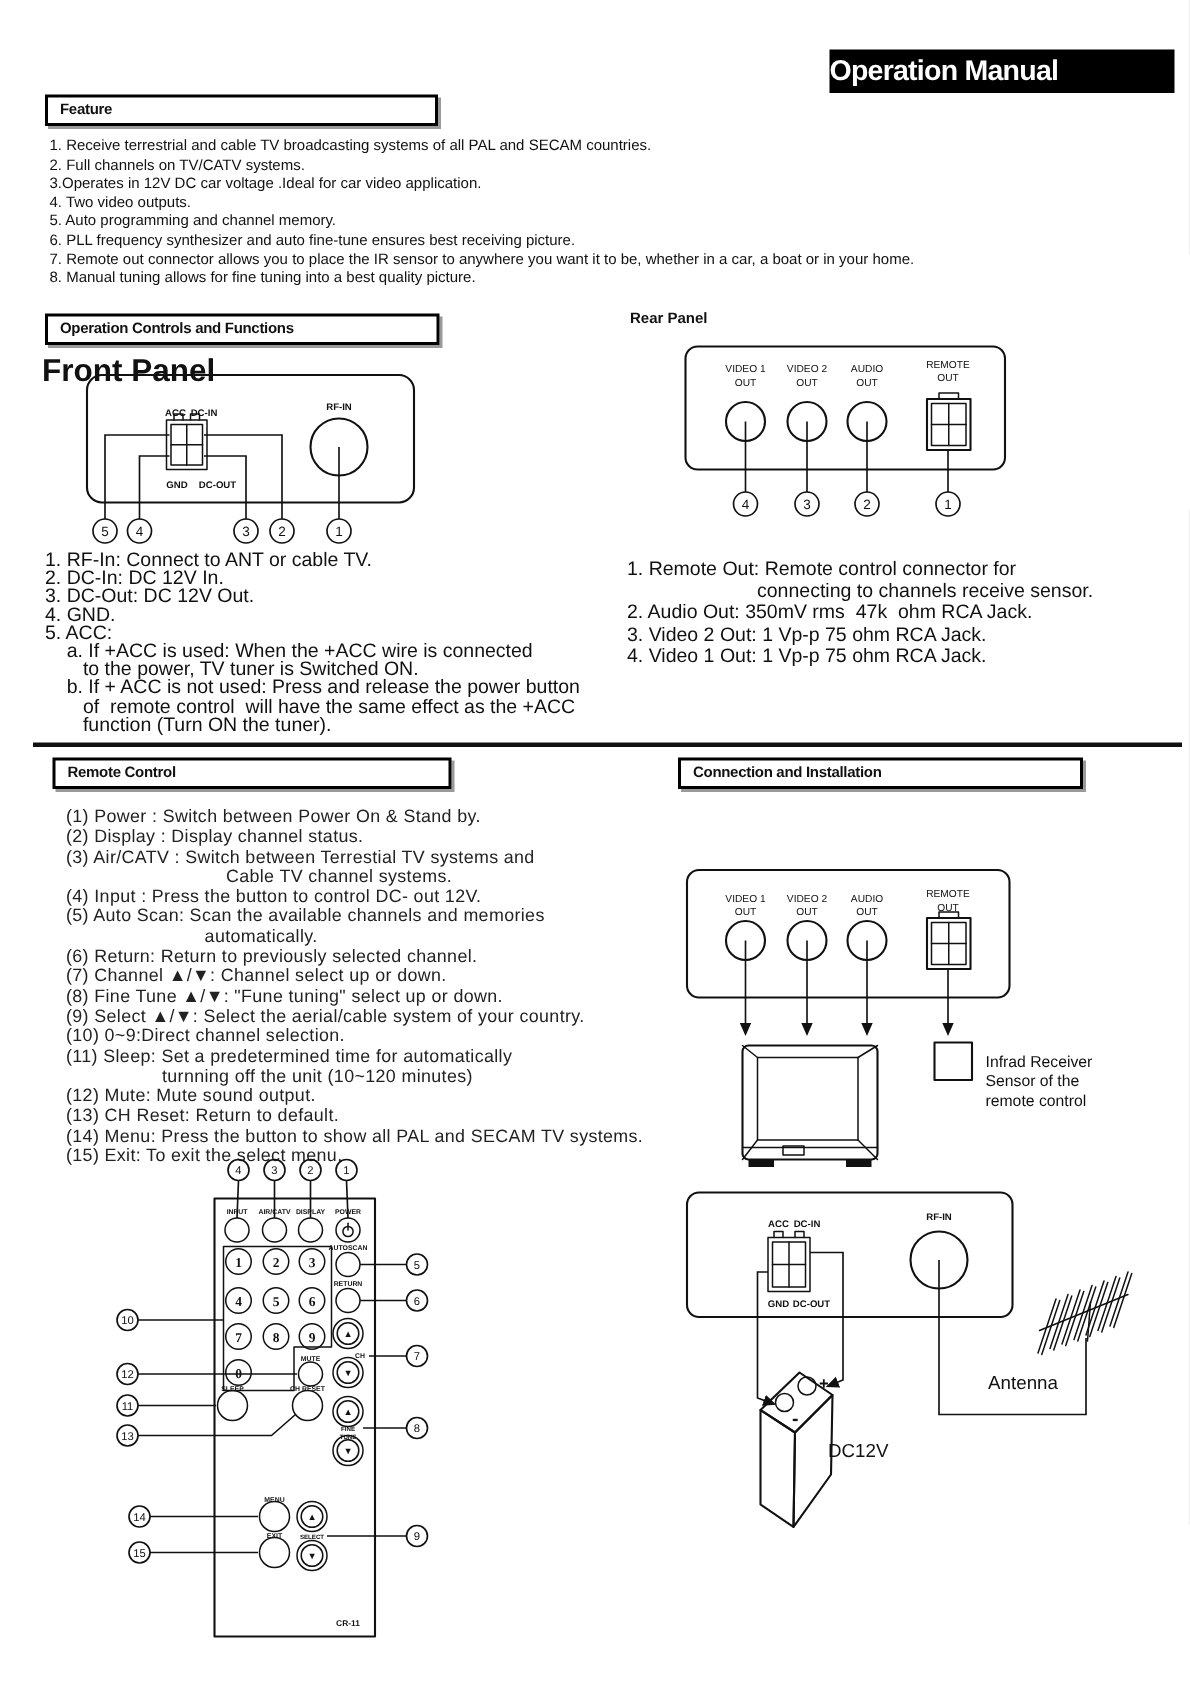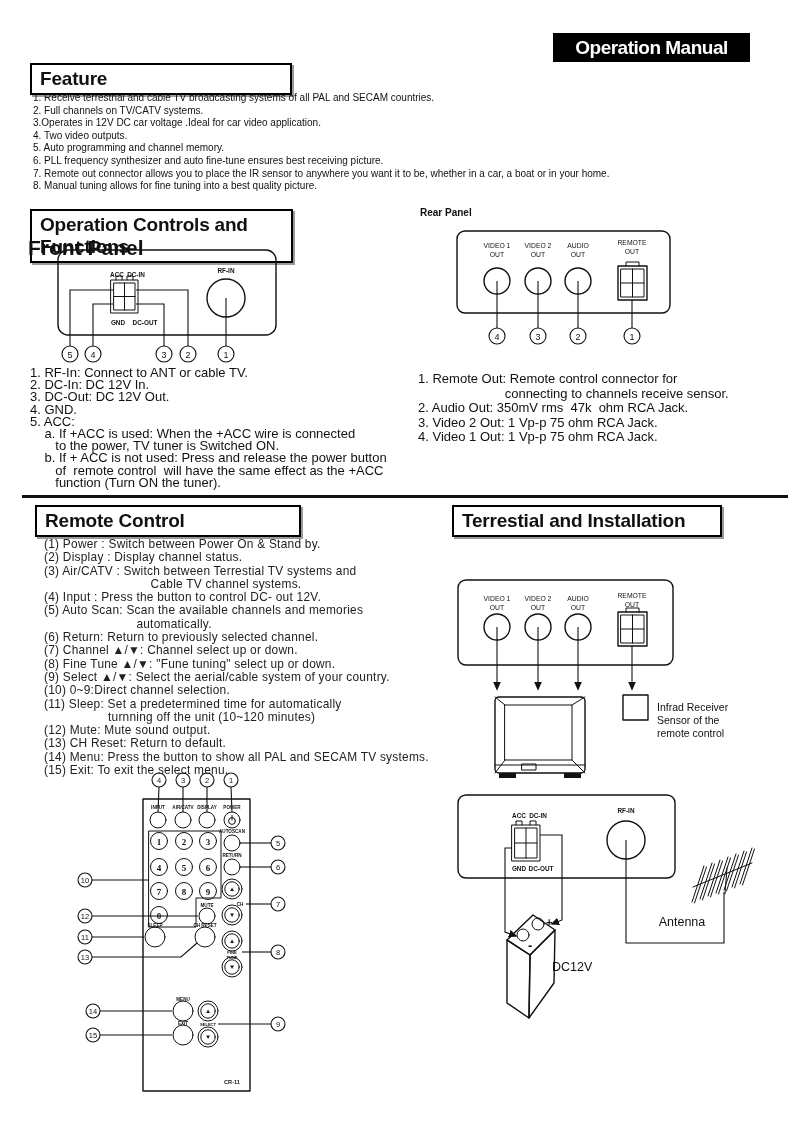--- a/index.html
+++ b/index.html
@@ -1,22 +1,22 @@
 <!DOCTYPE html>
 <html><head>
 <meta charset="utf-8">
 <style>
   html,body{margin:0;padding:0;background:#e8e8e8}
   .page{position:relative;width:793px;height:1122px;background:#fff;margin:0 auto;
         font-family:"Liberation Sans",sans-serif;color:#111;overflow:hidden}
   .title{position:absolute;left:24px;top:12px;margin:0;font-size:40px;font-weight:bold;letter-spacing:-1.5px}
-  .badge{position:absolute;left:553px;top:33px;width:197px;height:29px;background:#000;color:#fff;
-         font-size:19px;font-weight:bold;text-align:center;line-height:29px;letter-spacing:-0.5px}
+  .badge{position:absolute;left:553px;top:33px;width:230px;height:29px;background:#000;color:#fff;
+         font-size:19px;font-weight:bold;line-height:29px;letter-spacing:-0.5px}
   .secbox{position:absolute;border:2px solid #000;box-shadow:2px 2px 0 #9a9a9a;font-weight:bold;
-          font-size:19px;padding:3px 0 3px 8px;background:#fff;letter-spacing:-0.2px}
+          font-size:10px;padding:3px 0 3px 8px;background:#fff;letter-spacing:-0.2px}
   #feature-h{left:30px;top:63px;width:250px}
   #controls-h{left:30px;top:209px;width:251px}
   #remote-h{left:35px;top:505px;width:254px}
   #conn-h{left:452px;top:505px;width:258px}
   .subtitle{position:absolute;font-weight:bold;font-size:21px}
   #front-title{left:28px;top:236px}
   #rear-title{left:420px;top:207px;font-size:10px}
   .lines{position:absolute;white-space:pre}
   .lines .ln{white-space:pre}
   #feature-list{left:33px;top:92px;font-size:10px;line-height:12.6px}
@@ -140,21 +140,21 @@
         <text class="cnum" x="182" y="113.5">1</text>
       </g>
   </svg>
 
   <div class="lines" id="front-notes"><div class="ln">1. RF-In: Connect to ANT or cable TV.</div><div class="ln">2. DC-In: DC 12V In.</div><div class="ln">3. DC-Out: DC 12V Out.</div><div class="ln">4. GND.</div><div class="ln">5. ACC:</div><div class="ln">    a. If +ACC is used: When the +ACC wire is connected</div><div class="ln">       to the power, TV tuner is Switched ON.</div><div class="ln">    b. If + ACC is not used: Press and release the power button</div><div class="ln">       of  remote control  will have the same effect as the +ACC</div><div class="ln">       function (Turn ON the tuner).</div></div>
   <div class="lines" id="rear-notes"><div class="ln">1. Remote Out: Remote control connector for</div><div class="ln">                        connecting to channels receive sensor.</div><div class="ln">2. Audio Out: 350mV rms  47k  ohm RCA Jack.</div><div class="ln">3. Video 2 Out: 1 Vp-p 75 ohm RCA Jack.</div><div class="ln">4. Video 1 Out: 1 Vp-p 75 ohm RCA Jack.</div></div>
 
   <div class="divider"></div>
 
   <div class="secbox" id="remote-h">Remote Control</div>
-  <div class="secbox" id="conn-h">Terrestial and Installation</div>
+  <div class="secbox" id="conn-h">Connection and Installation</div>
 
   <div class="lines" id="remote-list"><div class="ln">(1) Power : Switch between Power On &amp; Stand by.</div><div class="ln">(2) Display : Display channel status.</div><div class="ln">(3) Air/CATV : Switch between Terrestial TV systems and</div><div class="ln">                              Cable TV channel systems.</div><div class="ln">(4) Input : Press the button to control DC- out 12V.</div><div class="ln">(5) Auto Scan: Scan the available channels and memories</div><div class="ln">                          automatically.</div><div class="ln">(6) Return: Return to previously selected channel.</div><div class="ln">(7) Channel ▲/▼: Channel select up or down.</div><div class="ln">(8) Fine Tune ▲/▼: "Fune tuning" select up or down.</div><div class="ln">(9) Select ▲/▼: Select the aerial/cable system of your country.</div><div class="ln">(10) 0~9:Direct channel selection.</div><div class="ln">(11) Sleep: Set a predetermined time for automatically</div><div class="ln">                  turnning off the unit (10~120 minutes)</div><div class="ln">(12) Mute: Mute sound output.</div><div class="ln">(13) CH Reset: Return to default.</div><div class="ln">(14) Menu: Press the button to show all PAL and SECAM TV systems.</div><div class="ln">(15) Exit: To exit the select menu.</div></div>
 
   <svg id="remote-svg" width="235" height="332" viewBox="0 0 235 332">
     <rect class="st" x="68" y="29" width="107" height="292"></rect>
 
     <g>
         <circle class="cl" cx="84" cy="10" r="7"></circle>
         <text class="cnum2" x="84" y="12.8">4</text>
       </g>

